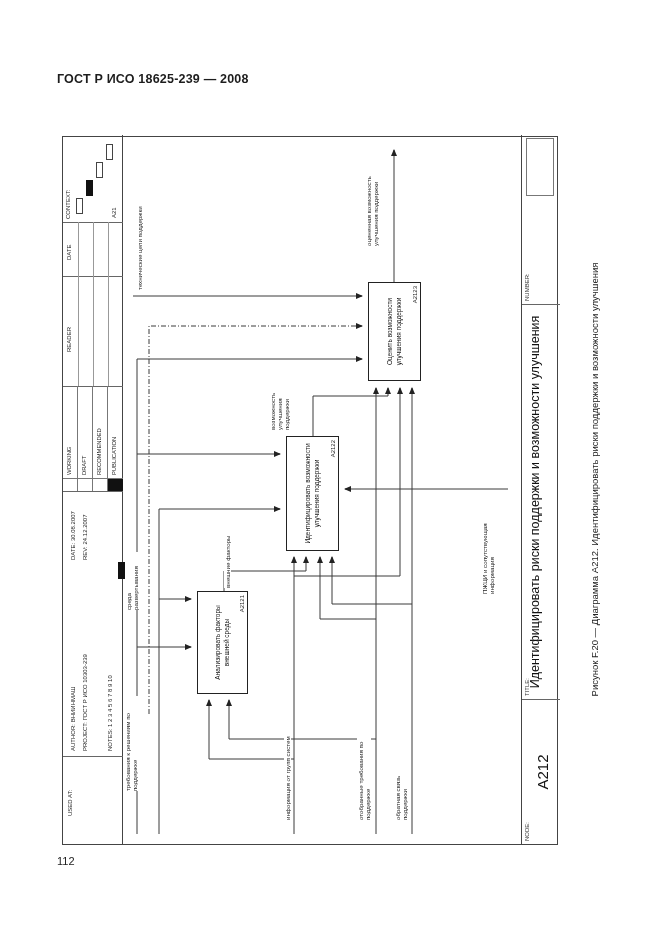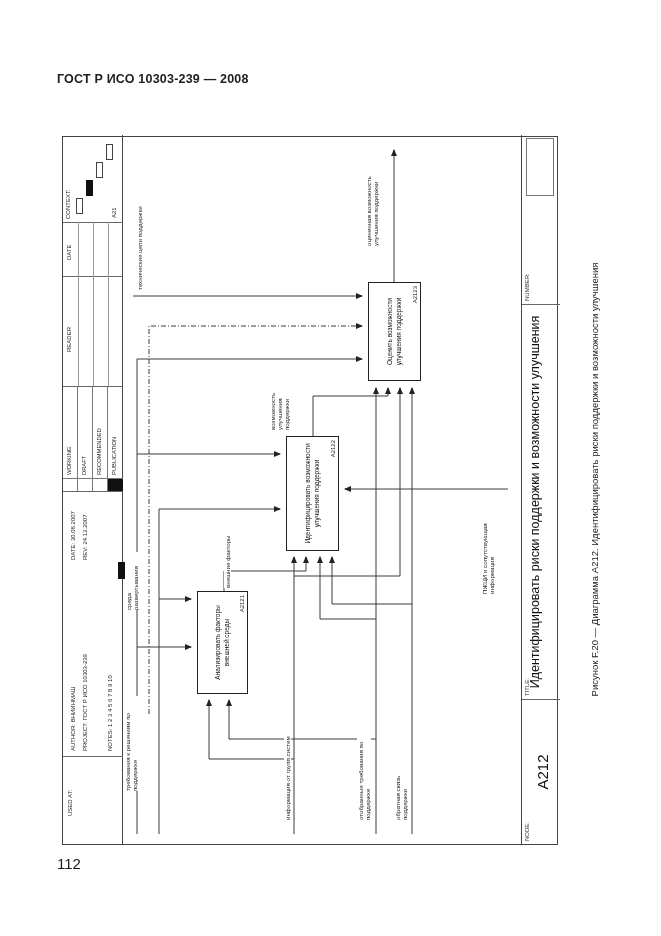--- a/index.html
+++ b/index.html
@@ -1,19 +1,19 @@
 <!DOCTYPE html>
 <html><head>
 <meta charset="utf-8">
 <style>
   html,body{margin:0;padding:0;background:#fff;}
   body{width:661px;height:936px;position:relative;overflow:hidden;
        font-family:"Liberation Sans","DejaVu Sans",sans-serif;color:#1d1d1d;}
   .doc-header{position:absolute;left:57px;top:72px;font-size:12.5px;font-weight:bold;letter-spacing:.2px;}
-  .page-number{position:absolute;left:57px;top:855px;font-size:15px;}
+  .page-number{position:absolute;left:57px;top:855px;font-size:11px;}
   
   .sheet{position:absolute;left:62px;top:845px;width:709px;height:496px;
          transform:rotate(-90deg);transform-origin:0 0;
          border:1.2px solid #444;box-sizing:border-box;background:#fff;}
   .kit-bar{position:absolute;left:0;top:0;width:709px;height:60px;border-bottom:1.2px solid #444;box-sizing:border-box;}
   .kit-cell{position:absolute;top:0;height:60px;border-right:1px solid #666;box-sizing:border-box;font-size:6px;color:#333;}
   .kit-label{position:absolute;left:3px;top:2px;font-size:6px;color:#333;white-space:nowrap;}
   .kv{white-space:nowrap;position:absolute;font-size:6px;color:#222;}
   .srow{position:absolute;left:0;width:105px;height:15px;border-bottom:1px solid #777;box-sizing:border-box;}
   .srow:last-child{border-bottom:none;}
@@ -34,21 +34,21 @@
   .box-id{position:absolute;right:3px;bottom:2px;font-size:6px;color:#222;}
   .albl{position:absolute;font-size:6.2px;line-height:1.15;color:#222;background:#fff;}
   .nw{white-space:nowrap;}
   .caption{position:absolute;left:589px;top:812px;width:665px;transform:rotate(-90deg);transform-origin:0 0;
            font-size:9.5px;text-align:center;color:#222;}
   svg{position:absolute;left:0;top:0;}
 </style>
 </head>
 <body>
 
-<div class="doc-header">ГОСТ Р ИСО 10303-239 — 2008</div>
+<div class="doc-header">ГОСТ Р ИСО 18625-239 — 2008</div>
 
 <div class="sheet">
 
   <div class="kit-bar">
     <div class="kit-cell" style="left:0;width:88px;">
       <span class="kv" style="left:28px;top:4px;">USED AT:</span>
     </div>
     <div class="kit-cell" style="left:88px;width:265px;">
       <span class="kv" style="left:5px;top:7px;">
         <span>AUTHOR:</span>&nbsp;<span>ВНИИНМАШ</span></span>

